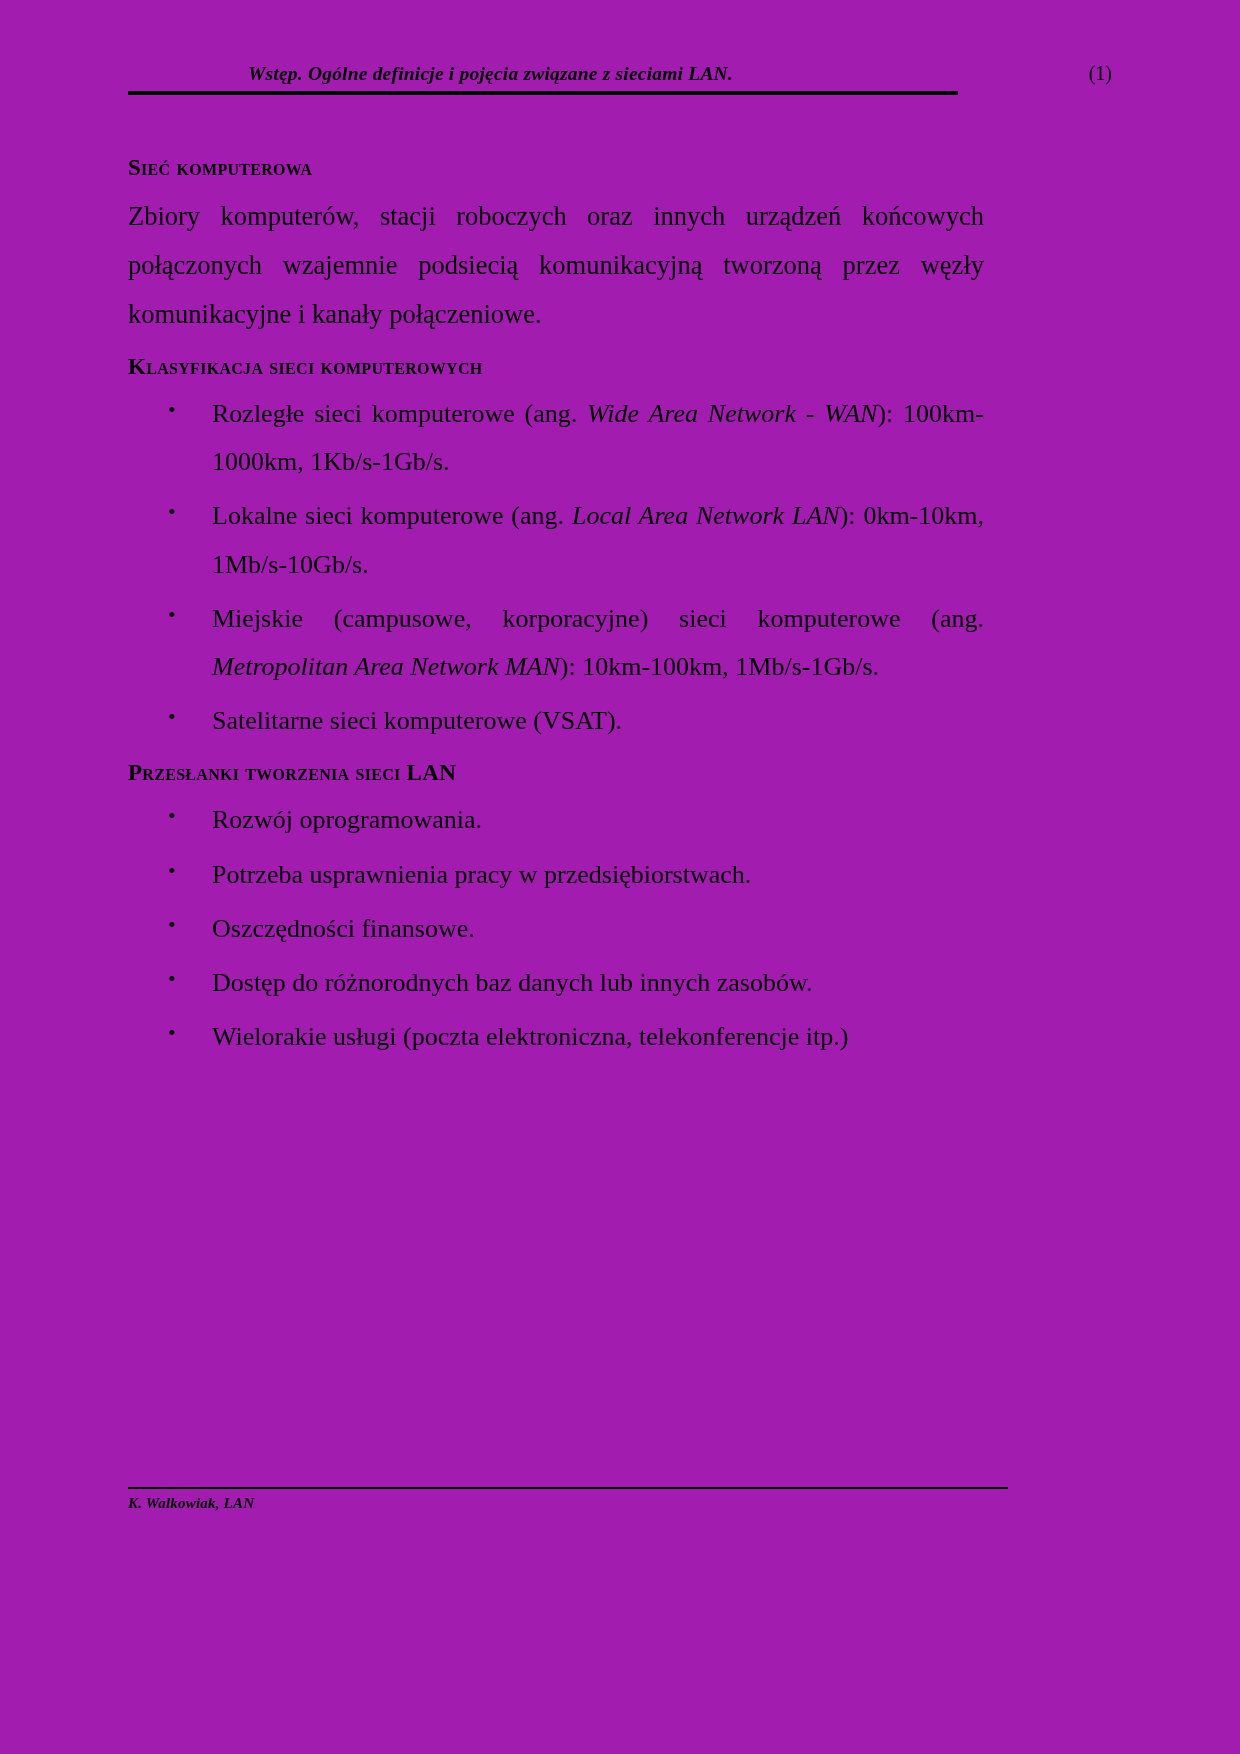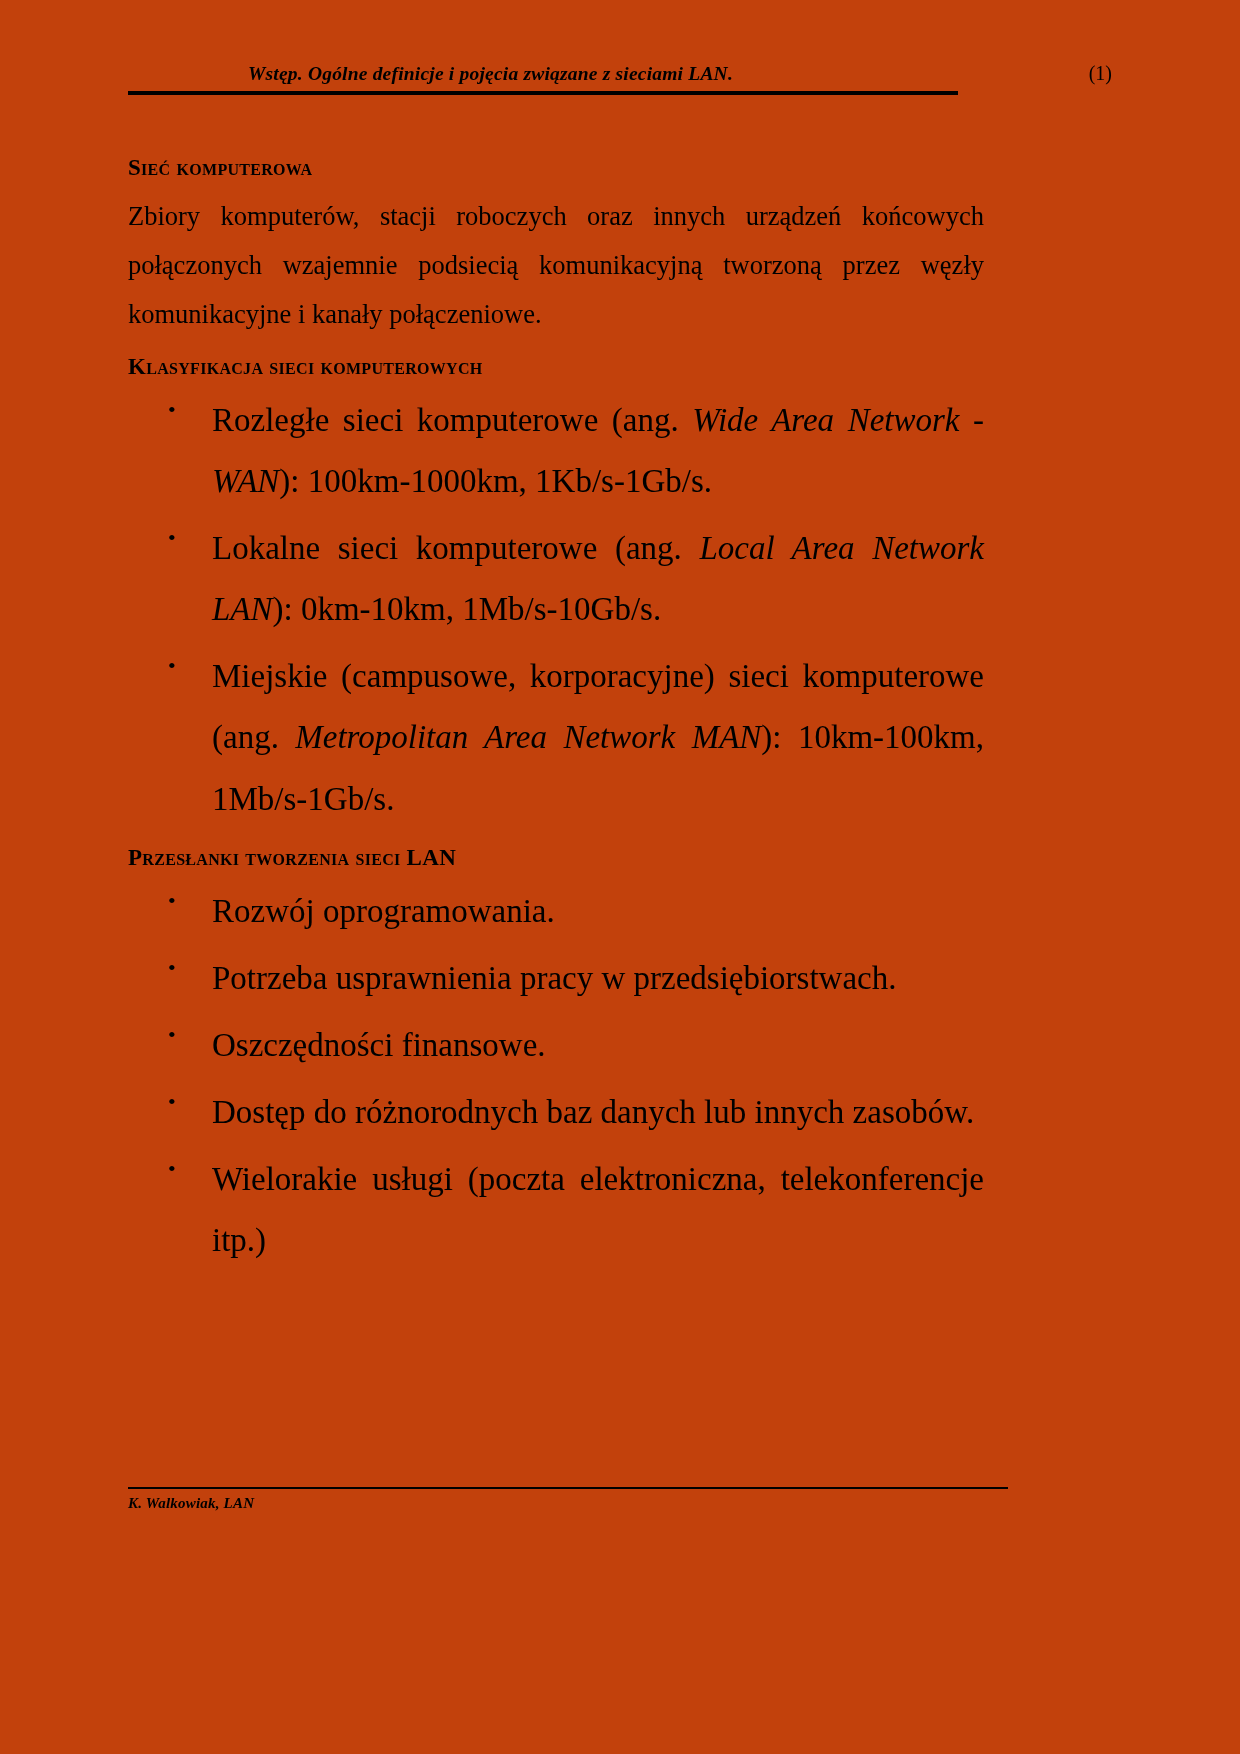--- a/index.html
+++ b/index.html
@@ -13,21 +13,21 @@
     font-family: "Liberation Serif", "DejaVu Serif", serif;
     color: #000000;
     position: relative;
     overflow: hidden;
   }
   .page {
     position: absolute;
     left: 0; top: 0;
     width: 1240px;
     height: 1754px;
-    background: #c2410c;
+    background: #a21caf;
   }
   
   .header {
     position: absolute;
     left: 128px;
     top: 62px;
     width: 984px;
     display: flex;
     align-items: flex-end;
     justify-content: space-between;
@@ -85,21 +85,21 @@
     line-height: 1.85;
     margin: 0 0 6px 0;
   }
   ul.bullets {
     list-style: none;
     margin: 4px 0 10px 0;
     padding: 0;
   }
   ul.bullets > li {
     position: relative;
-    font-size: 33px;
+    font-size: 26px;
     line-height: 1.85;
     padding-left: 84px;
     margin: 0 0 6px 0;
     text-align: justify;
     text-justify: inter-word;
   }
   ul.bullets > li::before {
     content: "\2022";
     position: absolute;
     left: 40px;
@@ -153,20 +153,23 @@
     <ul class="bullets">
       <li>
         <span>Rozległe sieci komputerowe (ang. </span><em>Wide Area Network - WAN</em><span>): 100km-1000km, 1Kb/s-1Gb/s.</span>
       </li>
       <li>
         <span>Lokalne sieci komputerowe (ang. </span><em>Local Area Network LAN</em><span>): 0km-10km, 1Mb/s-10Gb/s.</span>
       </li>
       <li>
         <span>Miejskie (campusowe, korporacyjne) sieci komputerowe (ang. </span><em>Metropolitan Area Network MAN</em><span>): 10km-100km, 1Mb/s-1Gb/s.</span>
       </li>
+      <li class="lastline">
+        <span>Satelitarne sieci komputerowe (VSAT).</span>
+      </li>
     </ul>
 
     <h2 class="sec-head">Przesłanki tworzenia sieci LAN</h2>
     <ul class="bullets">
       <li class="lastline">
         <span>Rozwój oprogramowania.</span>
       </li>
       <li class="lastline">
         <span>Potrzeba usprawnienia pracy w przedsiębiorstwach.</span>
       </li>

